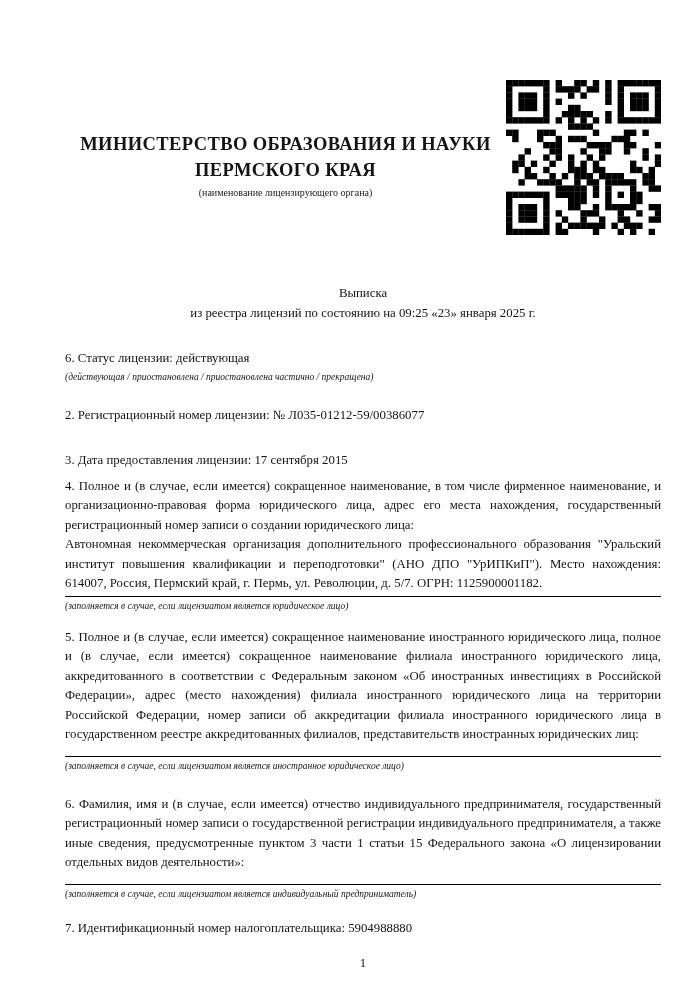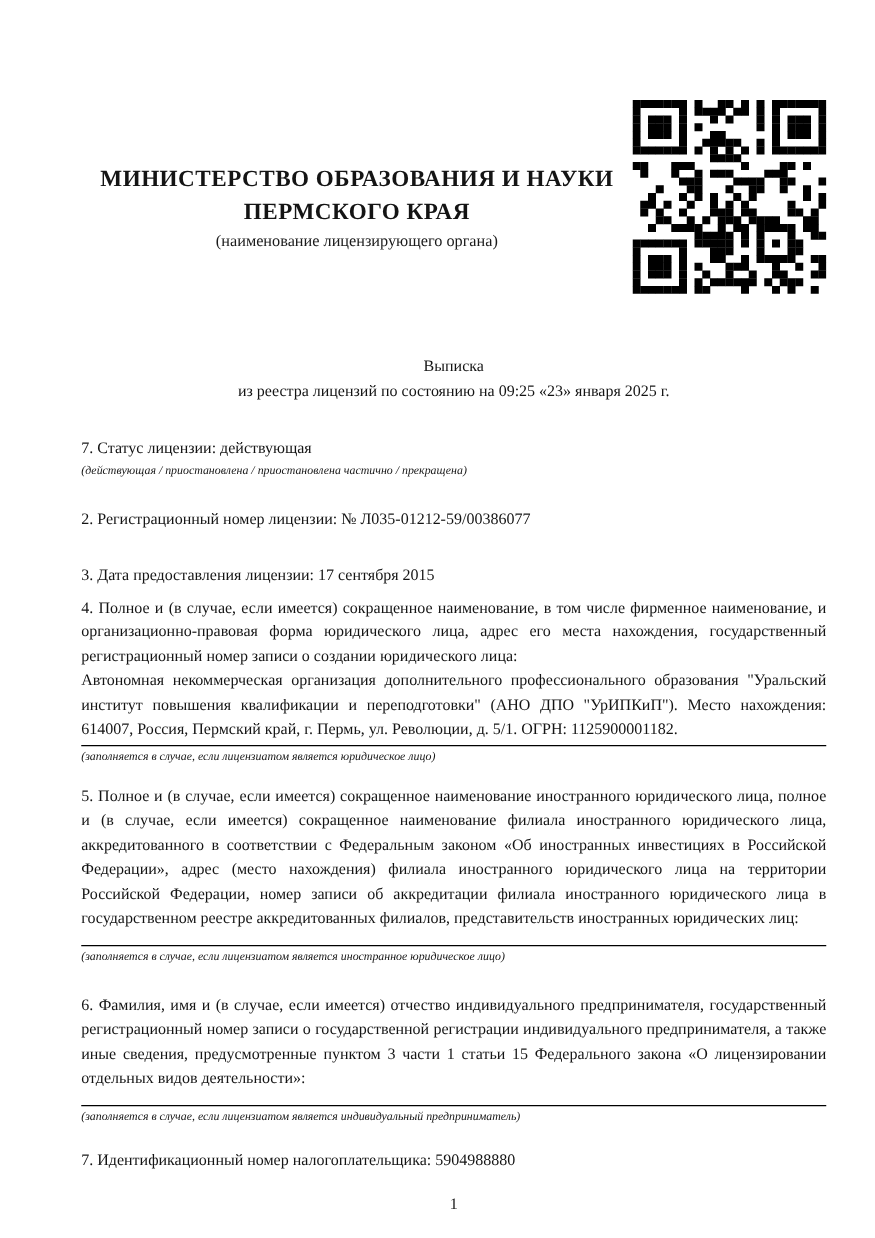--- a/index.html
+++ b/index.html
@@ -17,21 +17,21 @@
   .content { margin: 0 39px 0 65px; }
 
   .header-row { display: flex; align-items: flex-start; padding-top: 80px; justify-content: flex-end; }
   .header-text { width: 441px; text-align: center; padding-top: 51px; }
   .ministry-line {
     font-weight: bold;
     font-size: 18.5px;
     line-height: 26px;
     letter-spacing: 0.4px;
   }
-  .fineprint { font-size: 13px; line-height: 14px; color: #1a1a1a; }
+  .fineprint { font-size: 10px; line-height: 14px; color: #1a1a1a; }
   .header-note { padding-top: 3px; }
   .qr-box { width: 155px; height: 155px; margin-left: auto; }
 
   .title-block { text-align: center; margin-top: 48px; }
   .title-line { line-height: 20px; }
 
   .item { margin-top: 21px; }
   .item-first { margin-top: 26px; }
   .just { text-align: justify; }
 
@@ -355,29 +355,29 @@
             <rect x="124.0" y="148.8" width="6.4" height="6.4" fill="#000"></rect>
             <rect x="142.6" y="148.8" width="6.4" height="6.4" fill="#000"></rect>
           </svg></div>
     </div>
 
     <div class="title-block">
       <div class="title-line">Выписка</div>
       <div class="title-line">из реестра лицензий по состоянию на 09:25 «23» января 2025 г.</div>
     </div>
 
-    <div class="item item-first">7. Статус лицензии: действующая</div>
+    <div class="item item-first">6. Статус лицензии: действующая</div>
     <div class="note-center">(действующая / приостановлена / приостановлена частично / прекращена)</div>
 
     <div class="item">2. Регистрационный номер лицензии: № Л035-01212-59/00386077</div>
 
     <div class="item item3">3. Дата предоставления лицензии: 17 сентября 2015</div>
 
     <div class="item item4-q just">4. Полное и (в случае, если имеется) сокращенное наименование, в том числе фирменное наименование, и организационно-правовая форма юридического лица, адрес его места нахождения, государственный регистрационный номер записи о создании юридического лица:</div>
-    <div class="item4-a just">Автономная некоммерческая организация дополнительного профессионального образования "Уральский институт повышения квалификации и переподготовки" (АНО ДПО "УрИПКиП"). Место нахождения: 614007, Россия, Пермский край, г. Пермь, ул. Революции, д. 5/1. ОГРН: 1125900001182.</div>
+    <div class="item4-a just">Автономная некоммерческая организация дополнительного профессионального образования "Уральский институт повышения квалификации и переподготовки" (АНО ДПО "УрИПКиП"). Место нахождения: 614007, Россия, Пермский край, г. Пермь, ул. Революции, д. 5/7. ОГРН: 1125900001182.</div>
     <div class="note-center note-after-rule">(заполняется в случае, если лицензиатом является юридическое лицо)</div>
 
     <div class="item item5-q just">5. Полное и (в случае, если имеется) сокращенное наименование иностранного юридического лица, полное и (в случае, если имеется) сокращенное наименование филиала иностранного юридического лица, аккредитованного в соответствии с Федеральным законом «Об иностранных инвестициях в Российской Федерации», адрес (место нахождения) филиала иностранного юридического лица на территории Российской Федерации, номер записи об аккредитации филиала иностранного юридического лица в государственном реестре аккредитованных филиалов, представительств иностранных юридических лиц:</div>
     <div class="blank-rule"></div>
     <div class="note-center note-after-rule">(заполняется в случае, если лицензиатом является иностранное юридическое лицо)</div>
 
     <div class="item item6-q just">6. Фамилия, имя и (в случае, если имеется) отчество индивидуального предпринимателя, государственный регистрационный номер записи о государственной регистрации индивидуального предпринимателя, а также иные сведения, предусмотренные пунктом 3 части 1 статьи 15 Федерального закона «О лицензировании отдельных видов деятельности»:</div>
     <div class="blank-rule"></div>
     <div class="note-center note-after-rule">(заполняется в случае, если лицензиатом является индивидуальный предприниматель)</div>
 

